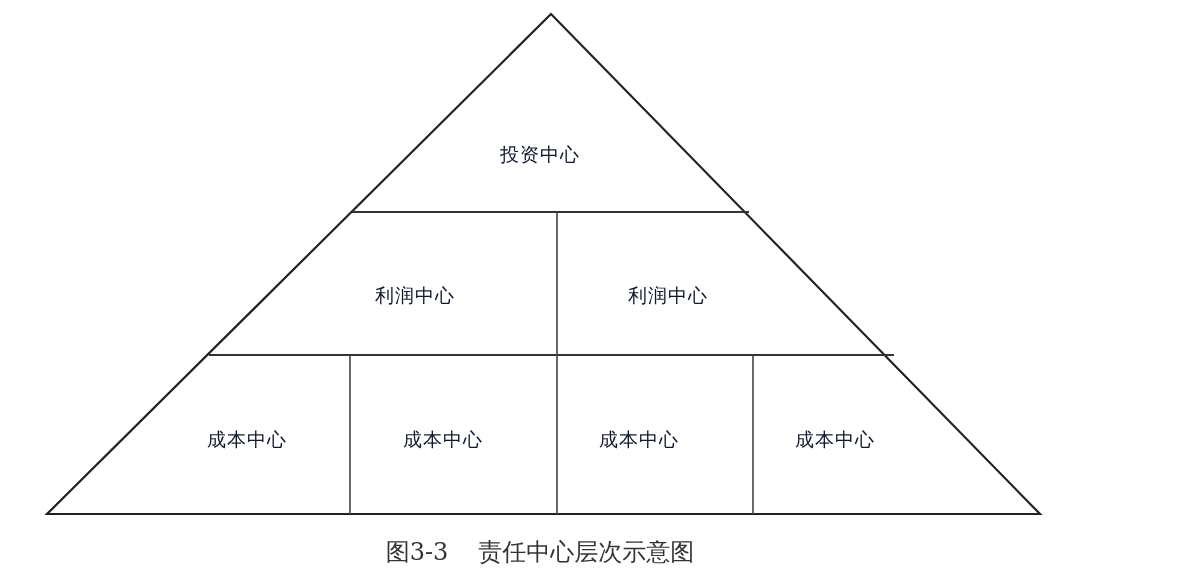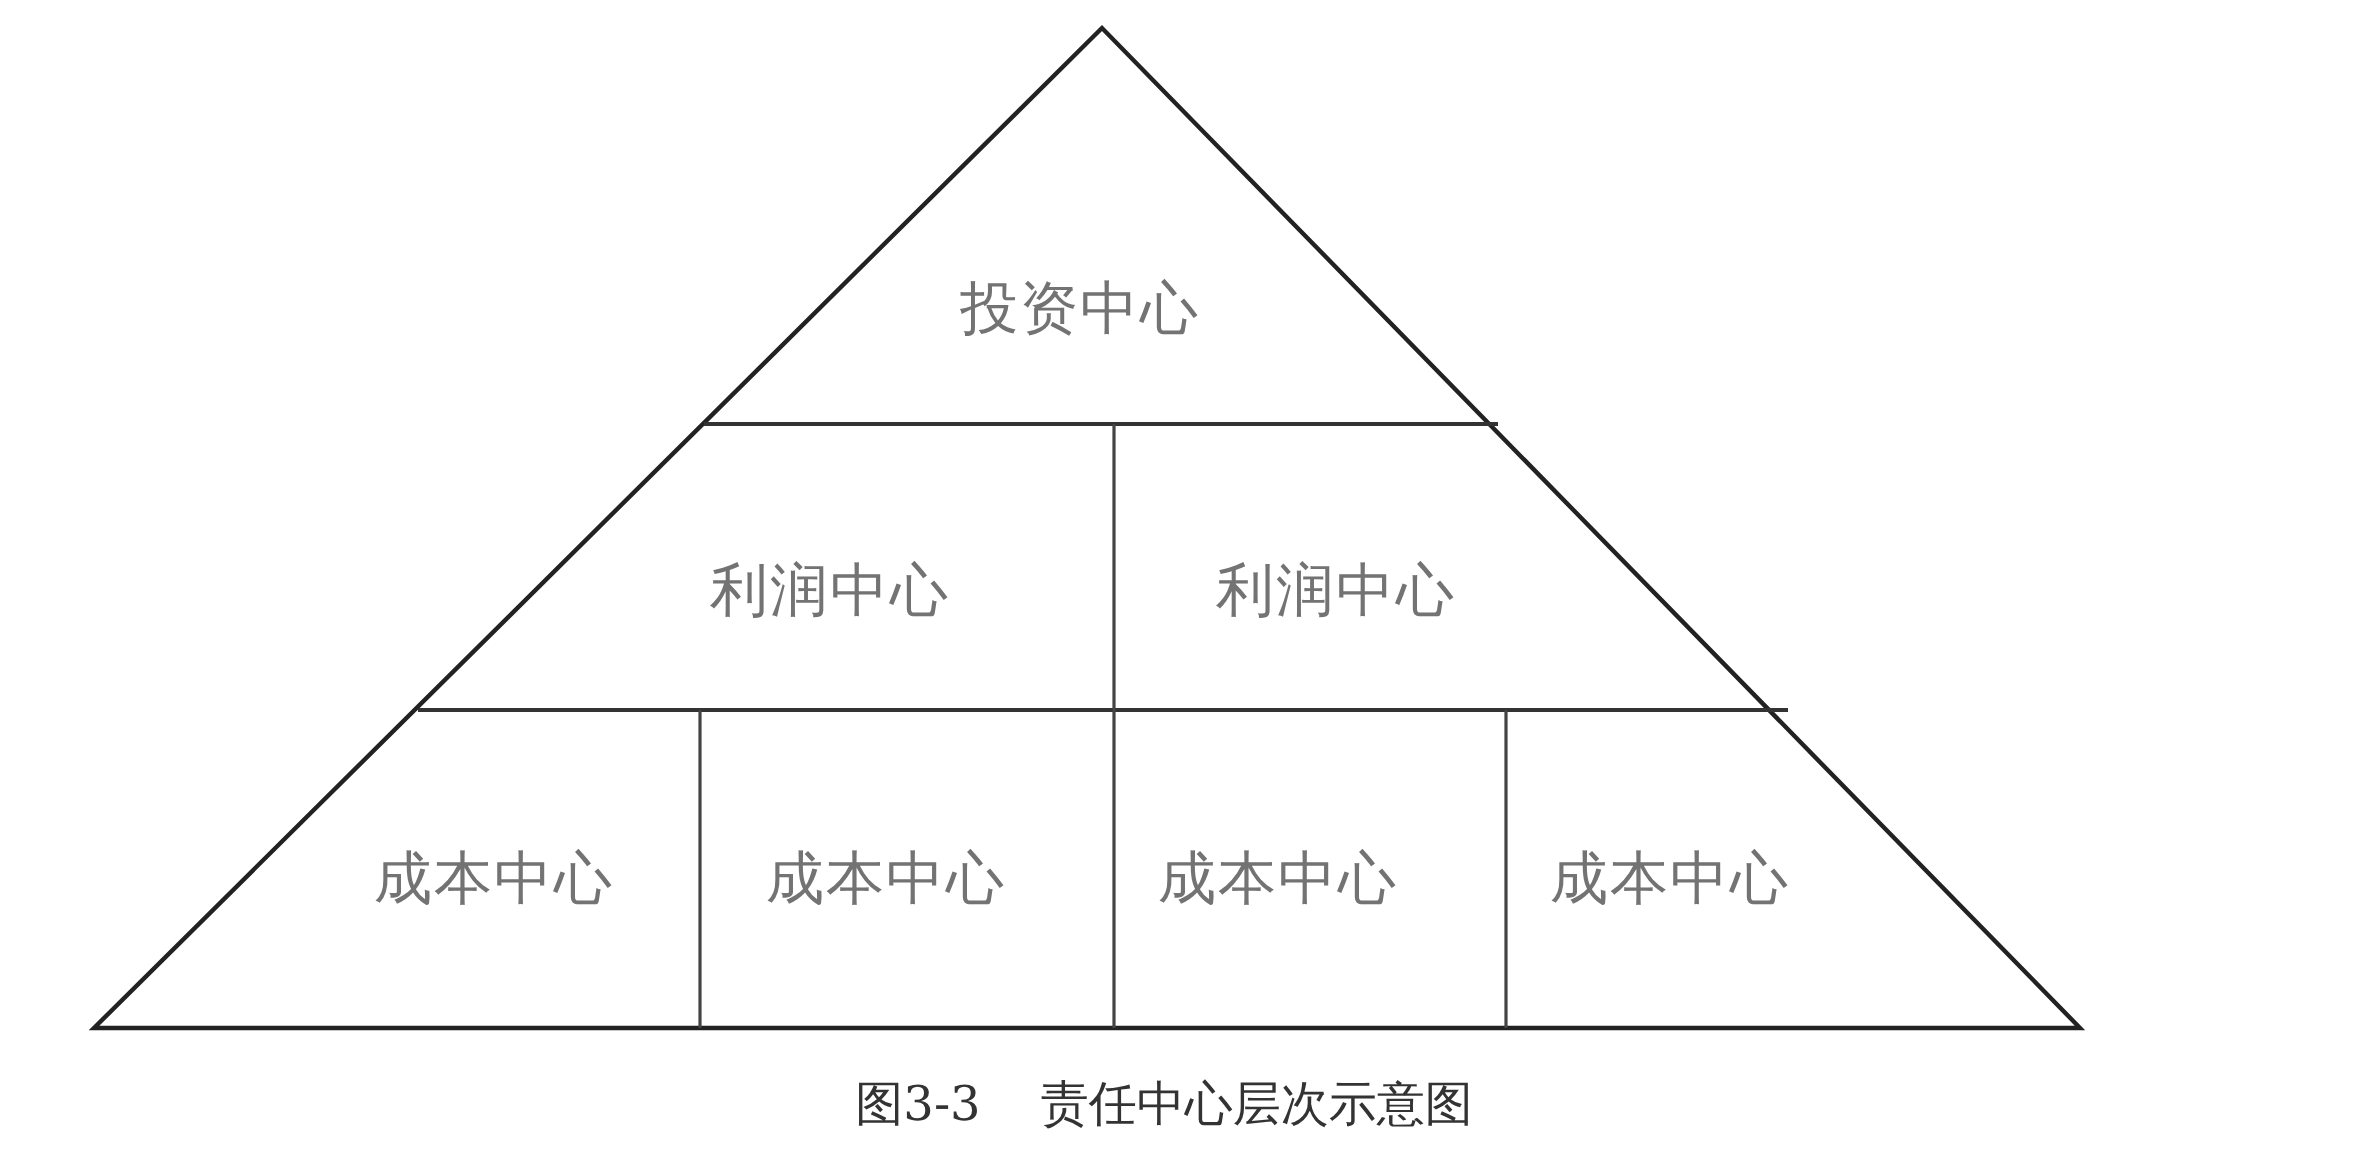--- a/index.html
+++ b/index.html
@@ -1,22 +1,22 @@
 <!DOCTYPE html>
 <html><head>
 <meta charset="utf-8">
 <style>
   html, body { margin:0; padding:0; background:#ffffff; }
   body { width:1182px; height:576px; position:relative; overflow:hidden;
          font-family:"DejaVu Serif", "Liberation Serif", serif; }
   svg { position:absolute; left:0; top:0; }
-  .label { position:absolute; font-size:29px; color:#737373; white-space:nowrap;
+  .label { position:absolute; font-size:19px; color:#0f172a; white-space:nowrap;
            transform:translate(-50%,-50%); letter-spacing:1px; }
   .caption { position:absolute; font-size:24px; color:#333333; white-space:nowrap;
-             transform:translate(-50%,-50%);margin-left:42px; }
+             transform:translate(-50%,-50%); }
   .caption .num { margin-right:30px; }
 </style>
 </head>
 <body>
 
 <svg width="1182" height="576">
   <polygon points="551,14 47,514 1040,514" fill="none" stroke="#222222" stroke-width="2.2"></polygon>
   <line x1="352" y1="212" x2="749" y2="212" stroke="#333" stroke-width="2"></line>
   <line x1="209" y1="355" x2="894" y2="355" stroke="#333" stroke-width="2"></line>
   <line x1="557" y1="212" x2="557" y2="514" stroke="#444" stroke-width="1.6"></line>

